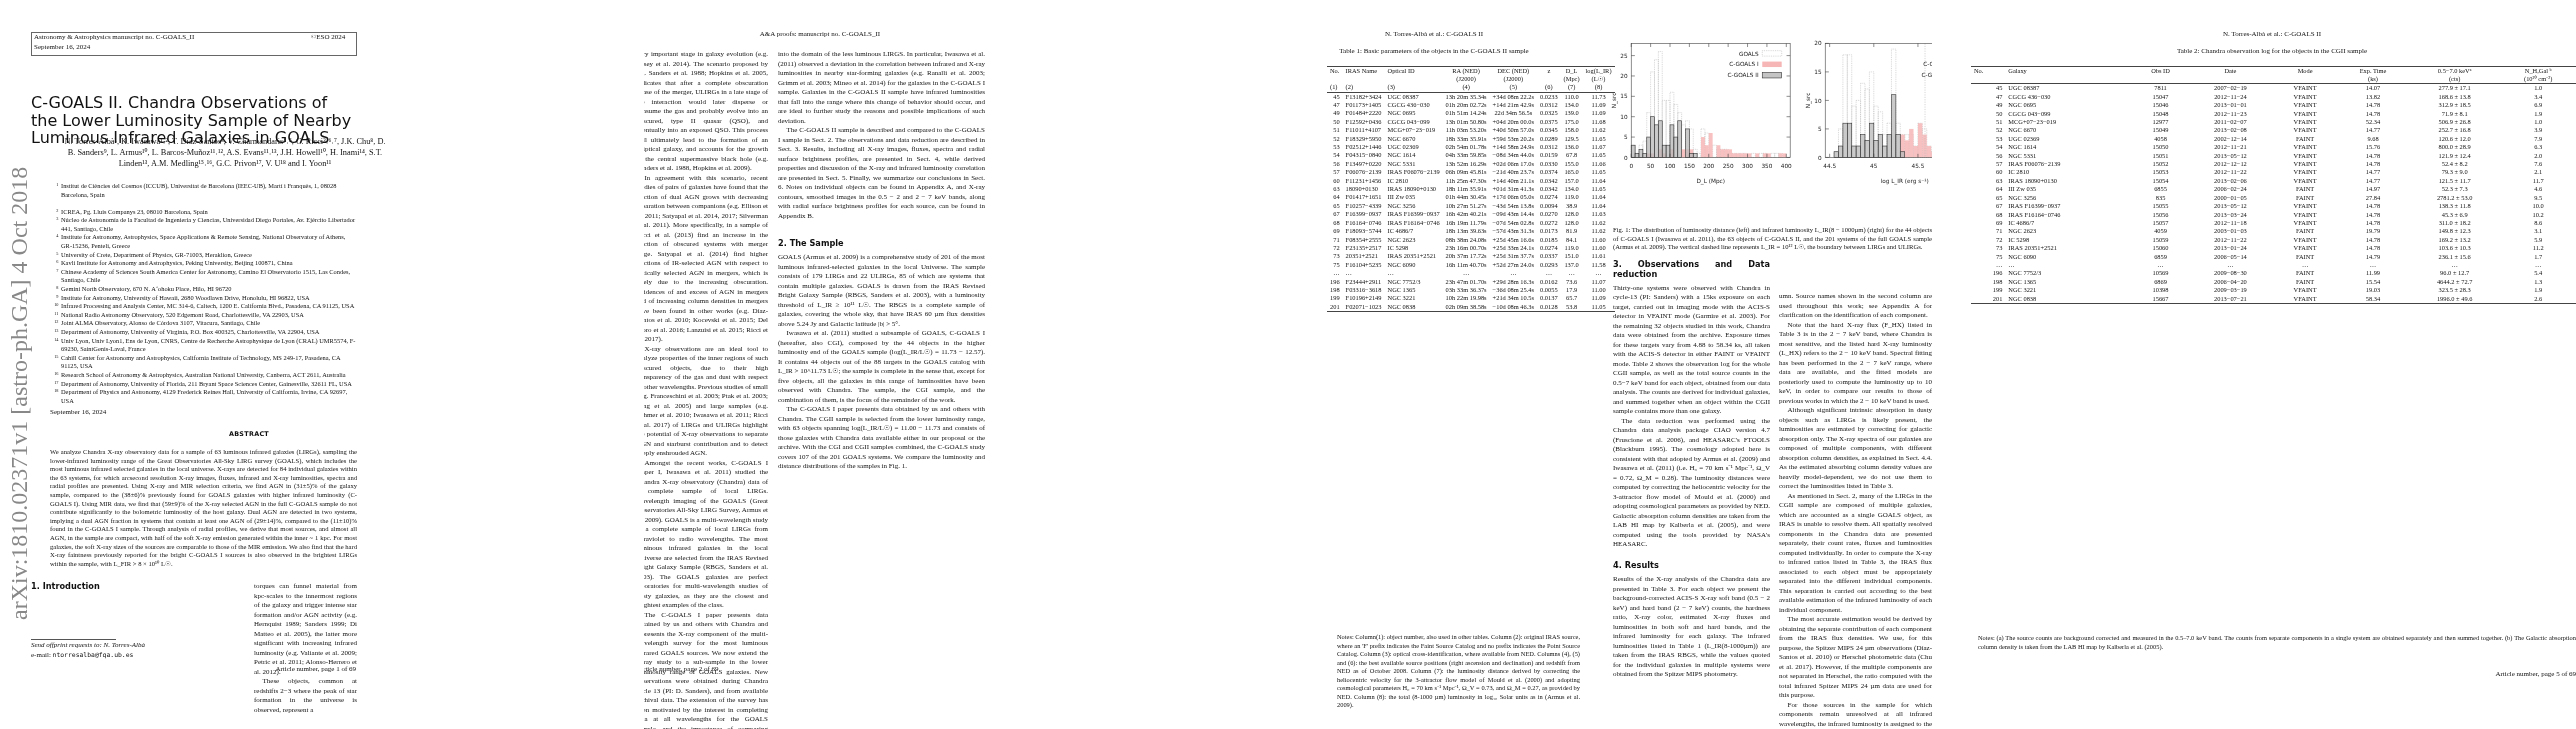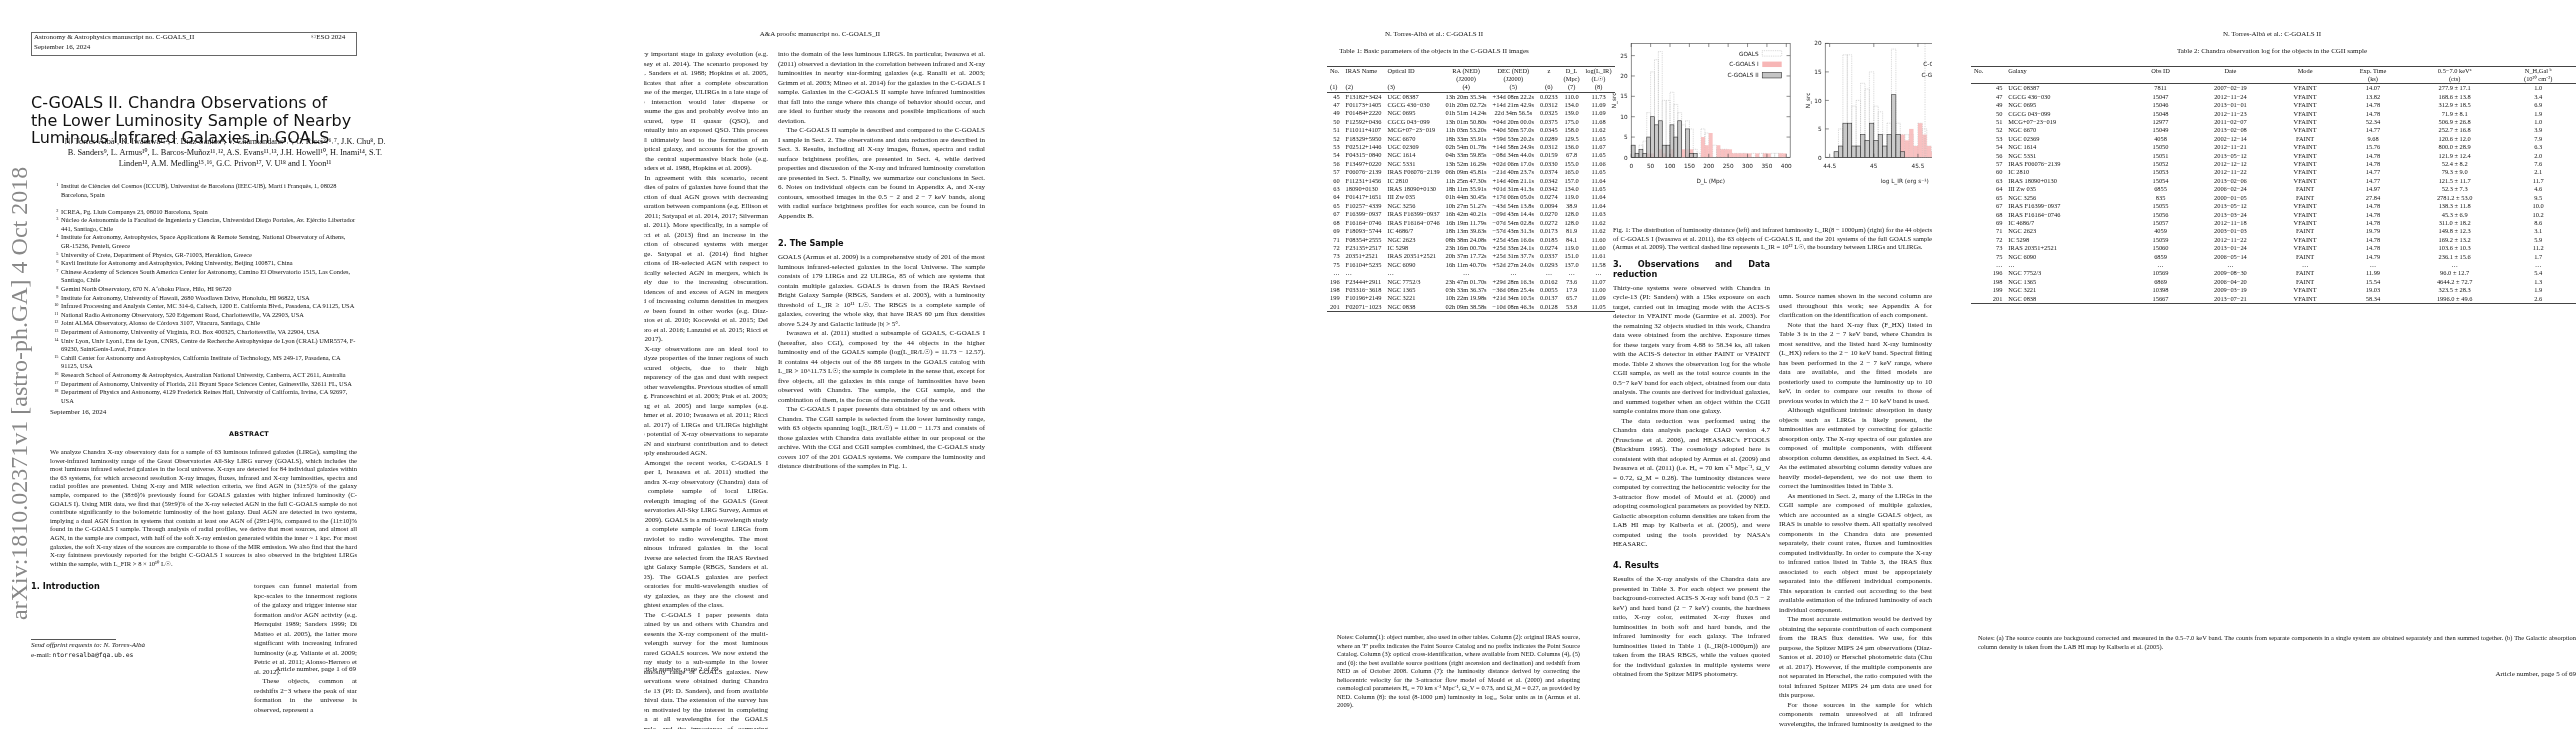--- a/index.html
+++ b/index.html
@@ -114,21 +114,21 @@
     <div class="sec-h" style="margin-top:18px;margin-bottom:4.9px;">2. The Sample</div>
     <p class="noind">GOALS (Armus et al. 2009) is a comprehensive study of 201 of the most luminous infrared-selected galaxies in the local Universe. The sample consists of 179 LIRGs and 22 ULIRGs, 85 of which are systems that contain multiple galaxies. GOALS is drawn from the IRAS Revised Bright Galaxy Sample (RBGS, Sanders et al. 2003), with a luminosity threshold of L_IR ≥ 10¹¹ L☉. The RBGS is a complete sample of galaxies, covering the whole sky, that have IRAS 60 µm flux densities above 5.24 Jy and Galactic latitude |b| &gt; 5°.</p>
     <p>Iwasawa et al. (2011) studied a subsample of GOALS, C-GOALS I (hereafter, also CGI), composed by the 44 objects in the higher luminosity end of the GOALS sample (log(L_IR/L☉) = 11.73 − 12.57). It contains 44 objects out of the 88 targets in the GOALS catalog with L_IR &gt; 10^11.73 L☉; the sample is complete in the sense that, except for five objects, all the galaxies in this range of luminosities have been observed with Chandra. The sample, the CGI sample, and the combination of them, is the focus of the remainder of the work.</p>
     <p>The C-GOALS I paper presents data obtained by us and others with Chandra. The CGII sample is selected from the lower luminosity range, with 63 objects spanning log(L_IR/L☉) = 11.00 − 11.73 and consists of those galaxies with Chandra data available either in our proposal or the archive. With the CGI and CGII samples combined, the C-GOALS study covers 107 of the 201 GOALS systems. We compare the luminosity and distance distributions of the samples in Fig. 1.</p>
   </div>
   <div class="pagefoot" style="left:-6px;top:665px;">Article number, page 2 of 69</div>
 </div>
 
 <div class="page p3">
   <div class="runhead" style="left:0;width:292px;text-align:center;">N. Torres-Albà et al.: C-GOALS II</div>
-  <div class="caption" style="left:0;width:292px;top:47px;text-align:center;">Table 1: Basic parameters of the objects in the C-GOALS II images</div>
+  <div class="caption" style="left:0;width:292px;top:47px;text-align:center;">Table 1: Basic parameters of the objects in the C-GOALS II sample</div>
   <div class="tbl-wrap" style="left:39px;top:66px;">
     <table class="t" id="t1">
         <thead>
           <tr class="rule2">
             <th class="l">No.</th>
             <th class="l">IRAS Name</th>
             <th class="l">Optical ID</th>
             <th class="c">RA (NED)</th>
             <th class="c">DEC (NED)</th>
             <th class="c">z</th>

